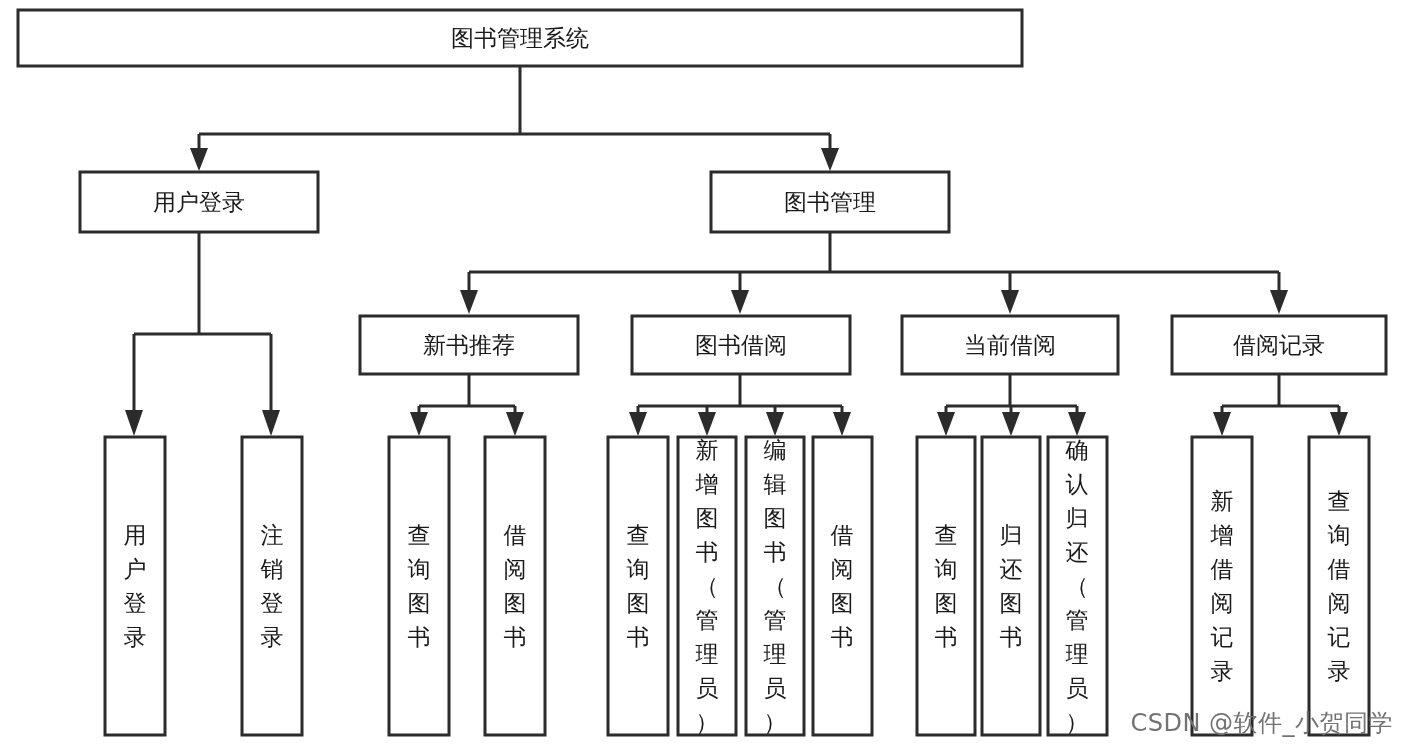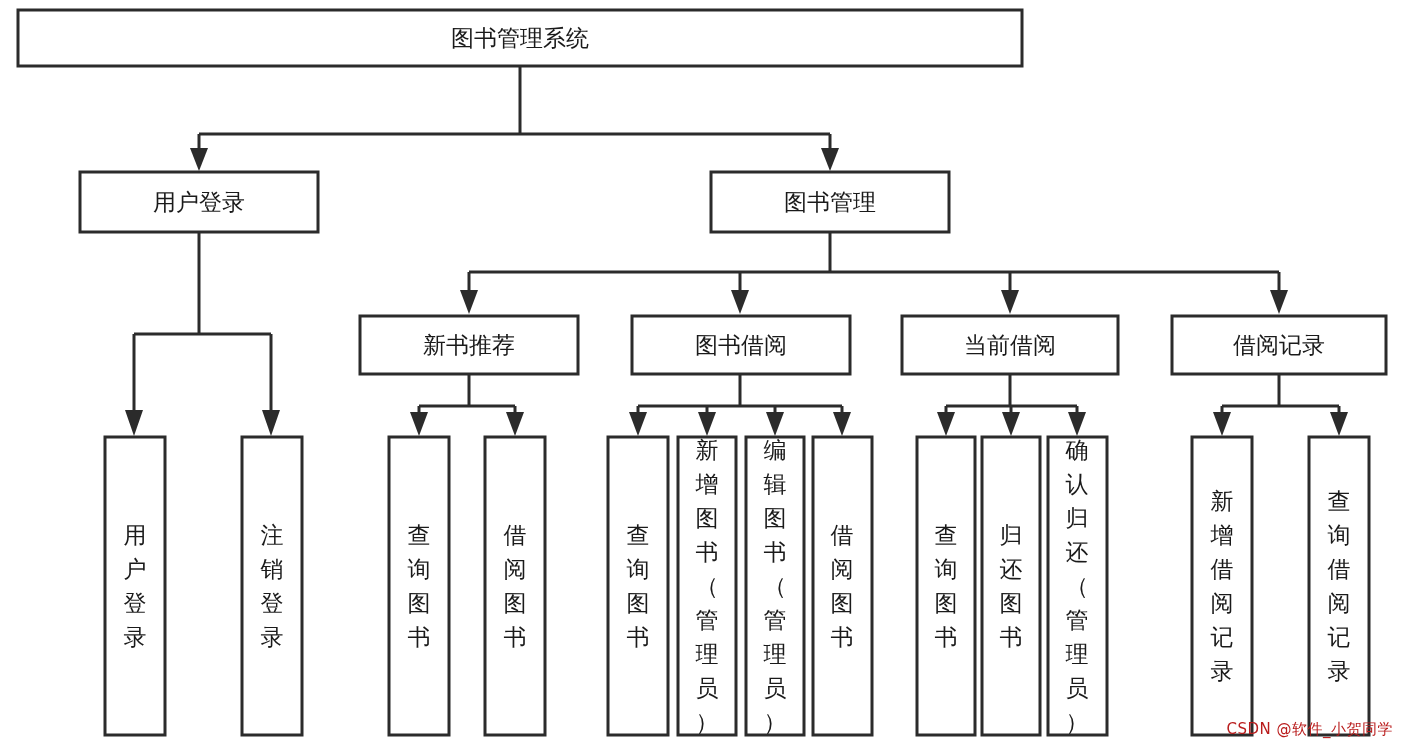--- a/index.html
+++ b/index.html
@@ -58,22 +58,22 @@
     fill: #1a1a1a;
     font-family: "DejaVu Sans", "Liberation Sans", sans-serif;
     font-size: 23px;
     text-anchor: middle;
   }
   .watermark {
     position: absolute;
     right: 12px;
     bottom: 8px;
     font-family: "DejaVu Sans", "Liberation Sans", sans-serif;
-    font-size: 15px;
-    color: #b91c1c;
+    font-size: 24px;
+    color: #737373;
     letter-spacing: 0.5px;
     white-space: nowrap;
     pointer-events: none;
   }
 </style>
 </head>
 <body>
 
 <div id="diagram-root">
 

